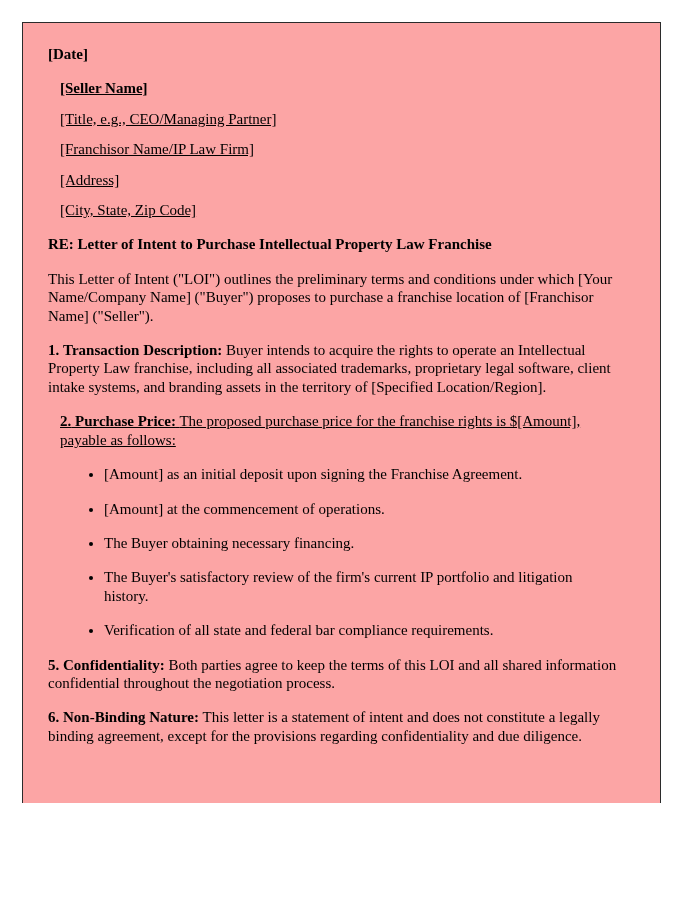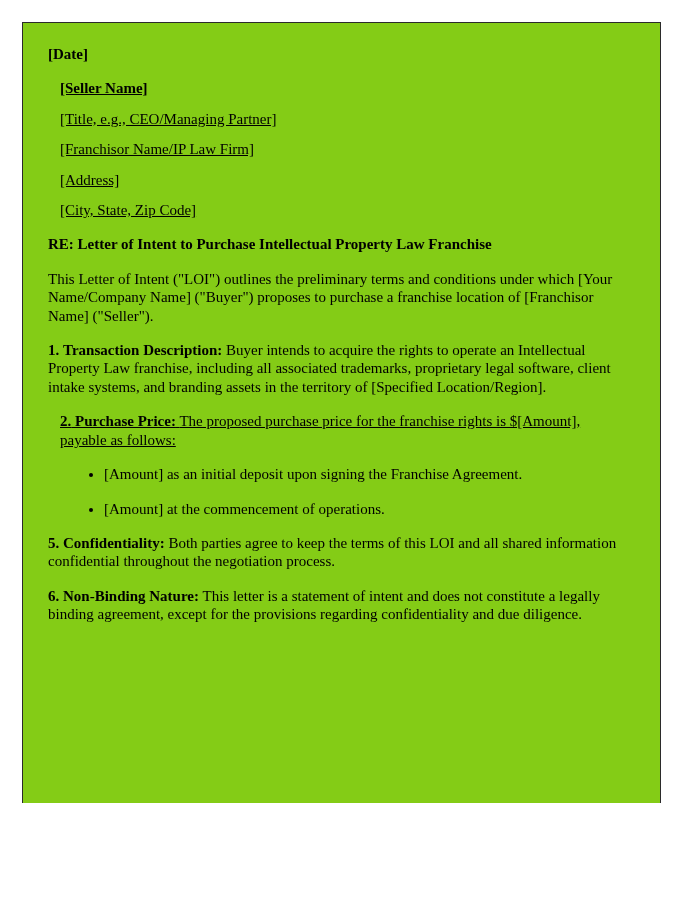--- a/index.html
+++ b/index.html
@@ -18,21 +18,21 @@
   
   .page-frame {
     position: absolute;
     left: 22px;
     top: 22px;
     width: 639px;   
     height: 781px;  
     border: 1px solid #2b2b2b;
     border-bottom: none;
     box-sizing: border-box;
-    background: #84cc16;
+    background: #fca5a5;
     overflow: hidden;
   }
 
   .doc-body {
     position: absolute;
     left: 25px;   
     top: 22px;    
     width: 581px; 
     font-size: 15px;
     line-height: 18.4px;
@@ -107,20 +107,25 @@
       <span class="b">2.</span>
       <span class="b">Purchase Price:</span>
       <span>The proposed purchase price for the franchise rights is $[Amount], payable as follows:</span>
     </p>
     <ul class="doc-list gap-before-list">
       <li>[Amount] as an initial deposit upon signing the Franchise Agreement.</li>
       <li>[Amount] at the commencement of operations.</li>
     </ul>
 
 
+    <ul class="doc-list gap-before-list">
+      <li>The Buyer obtaining necessary financing.</li>
+      <li>The Buyer's satisfactory review of the firm's current IP portfolio and litigation history.</li>
+      <li>Verification of all state and federal bar compliance requirements.</li>
+    </ul>
 
     <p class="block">
       <span class="b">5.</span>
       <span class="b">Confidentiality:</span>
       <span>Both parties agree to keep the terms of this LOI and all shared information confidential throughout the negotiation process.</span>
     </p>
 
     <p class="block">
       <span class="b">6.</span>
       <span class="b">Non-Binding Nature:</span>

